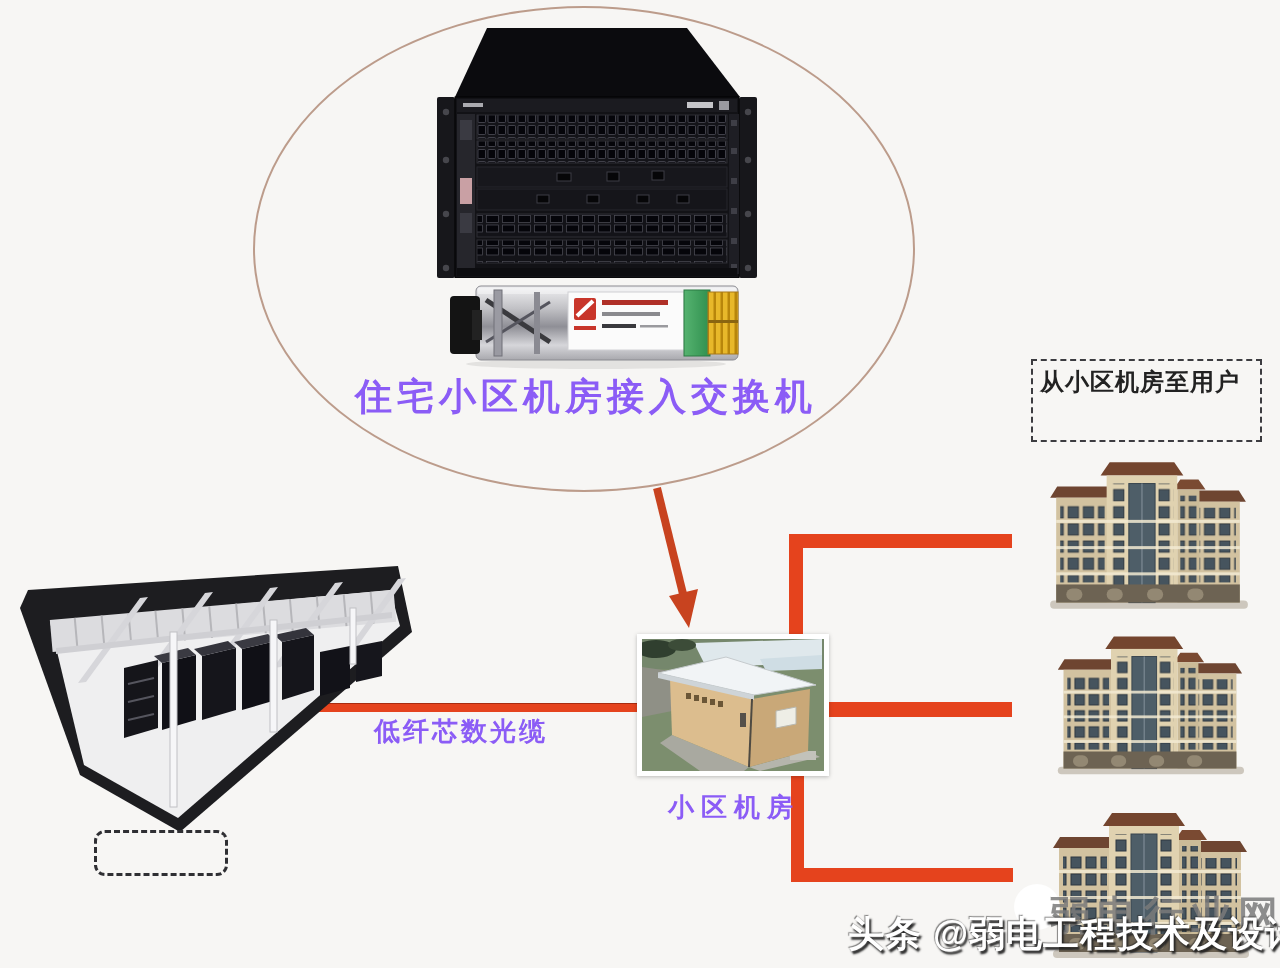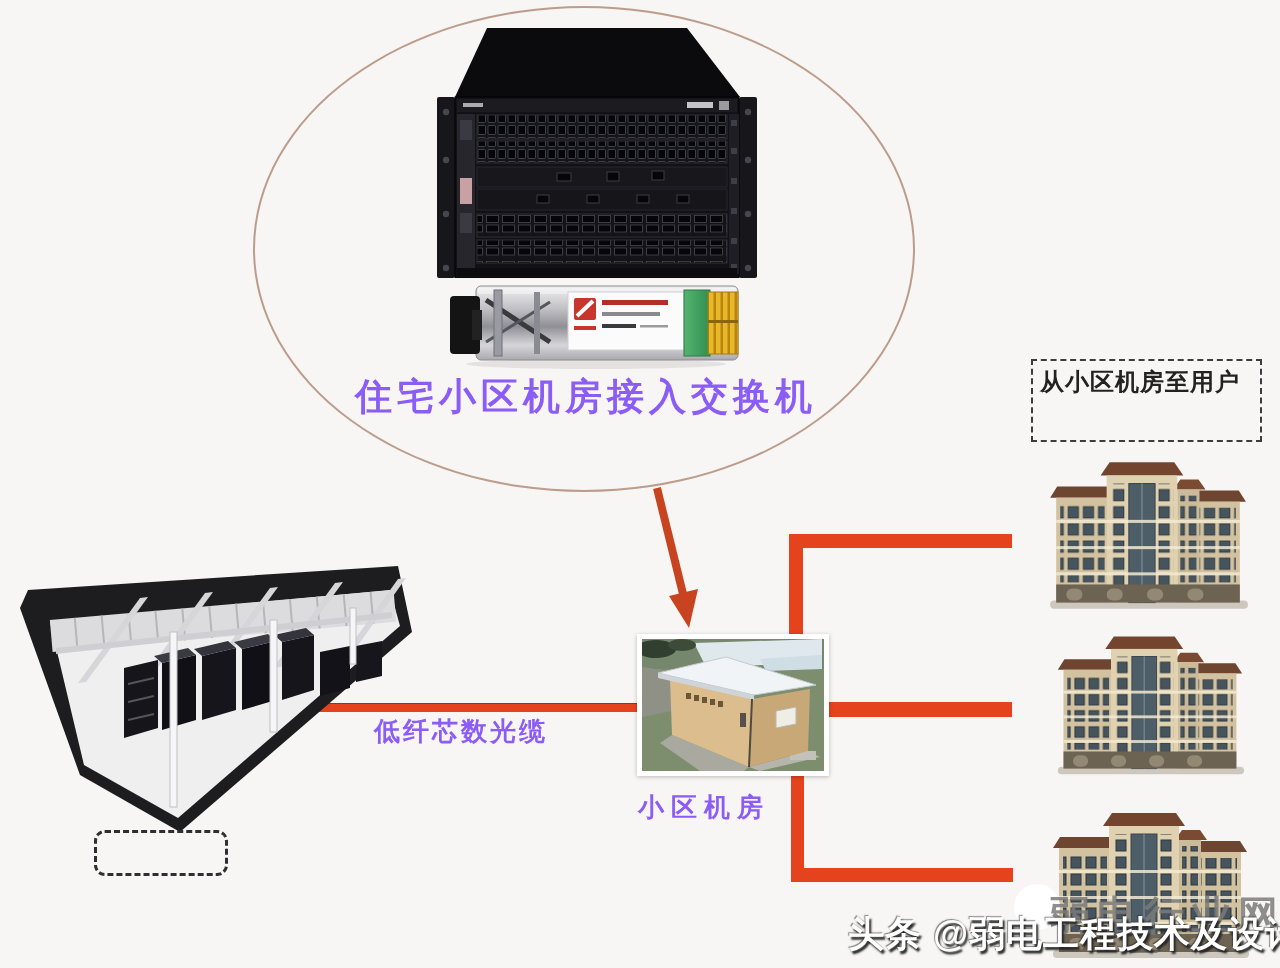--- a/index.html
+++ b/index.html
@@ -6,21 +6,21 @@
   body{font-family:"Liberation Sans","DejaVu Sans",sans-serif;background:#e9e9e9;}
   .stage{position:relative;width:1280px;height:968px;background:#f7f6f4;overflow:hidden;}
   .abs{position:absolute;}
   
   .group-ellipse{left:253px;top:6px;width:662px;height:486px;border:2px solid rgba(168,126,104,.75);
     border-radius:50%;box-sizing:border-box;}
   
   .zhlabel{color:#8b5cf6;font-weight:700;white-space:nowrap;}
   .main-label{left:300px;top:372px;width:572px;text-align:center;font-size:37px;letter-spacing:5px;}
   .cable-label{left:356px;top:714px;width:210px;text-align:center;font-size:26px;letter-spacing:3px;}
-  .community-label{left:638px;top:790px;width:192px;text-align:left;font-size:26px;letter-spacing:7px;}
+  .community-label{left:638px;top:790px;width:192px;text-align:center;font-size:26px;letter-spacing:7px;}
   .central-box{left:94px;top:830px;width:134px;height:46px;border:3px dashed #2f2f33;border-radius:11px;box-sizing:border-box;}
   .central-label{left:97px;top:822px;font-size:29px;letter-spacing:3px;}
   .p2p-box{left:1031px;top:359px;width:231px;height:83px;border:2px dashed #3c3c40;box-sizing:border-box;
     padding:3px 7px;font-size:24px;line-height:35px;letter-spacing:1px;color:#222;font-weight:700;}
   
   .oline{background:#e5431d;}
   .cable-line{left:314px;top:703px;width:332px;height:8px;background:#e5431d;border-top:1px solid #a82c10;}
   
   .photo{left:637px;top:634px;width:192px;height:142px;background:#fff;padding:5px;box-sizing:border-box;
     box-shadow:0 1px 4px rgba(0,0,0,.25);}

